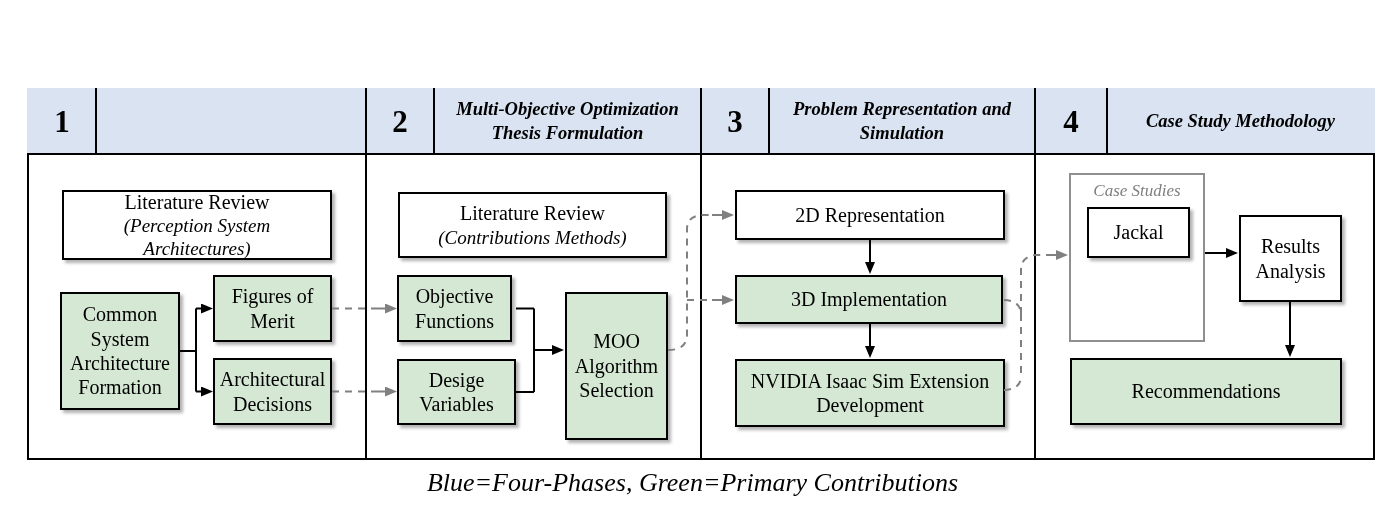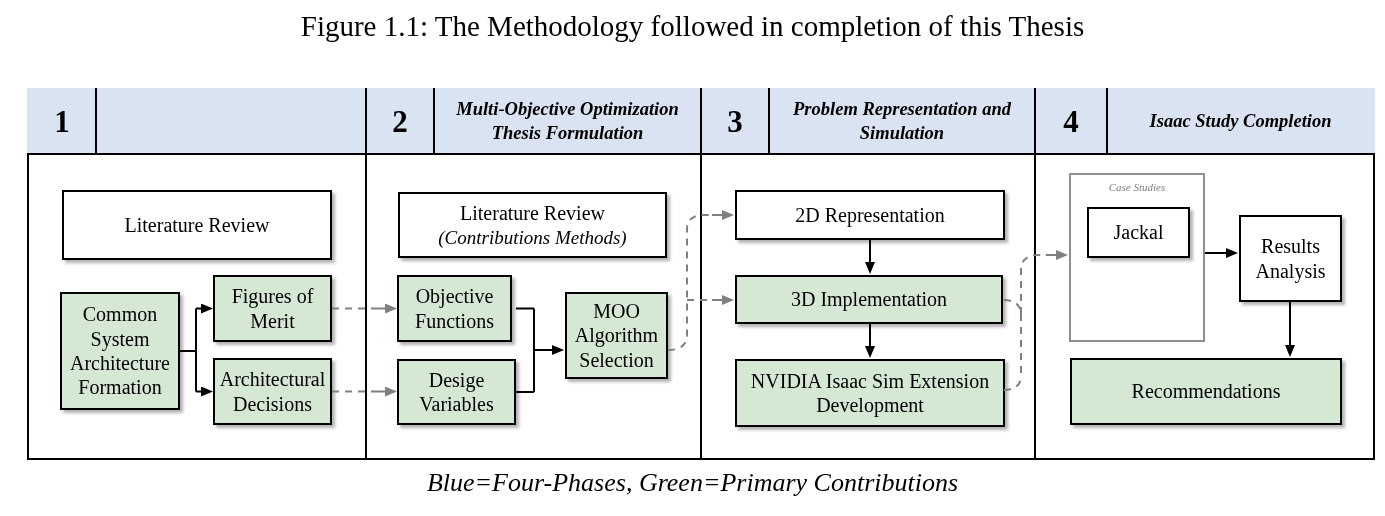--- a/index.html
+++ b/index.html
@@ -92,72 +92,72 @@
   .group-box {
     position: absolute;
     border: 2px solid #8f8f8f;
     background: #ffffff;
   }
   .group-label {
     position: absolute;
     left: 0; top: 6px; width: 100%;
     text-align: center;
     font-style: italic;
-    font-size: 11px;
+    font-size: 17px;
     color: #7f7f7f;
   }
 
   svg.connectors {
     position: absolute;
     left: 0; top: 0;
     width: 1385px; height: 516px;
     pointer-events: none;
   }
 </style>
 </head>
 <body>
 
 <div class="page">
 
-  <div class="figure-title">Figure 1.1: The Methodology followed in completion of this Thesis</div>
 
   <div class="tbl-outer"></div>
   <div class="hdr-bg"></div>
 
   <div class="vline-full" style="left:365px"></div>
   <div class="vline-full" style="left:700px"></div>
   <div class="vline-full" style="left:1034px"></div>
 
   <div class="vline-hdr" style="left:95px"></div>
   <div class="vline-hdr" style="left:433px"></div>
   <div class="vline-hdr" style="left:768px"></div>
   <div class="vline-hdr" style="left:1106px"></div>
 
   <div class="hdr-cell hdr-num" style="left:29px;width:66px">1</div>
   <div class="hdr-cell hdr-num" style="left:367px;width:66px">2</div>
   <div class="hdr-cell hdr-title" style="left:435px;width:265px">Multi-Objective Optimization Thesis Formulation</div>
   <div class="hdr-cell hdr-num" style="left:702px;width:66px">3</div>
   <div class="hdr-cell hdr-title" style="left:770px;width:264px">Problem Representation and Simulation</div>
   <div class="hdr-cell hdr-num" style="left:1036px;width:70px">4</div>
-  <div class="hdr-cell hdr-title" style="left:1108px;width:265px">Isaac Study Completion</div>
+  <div class="hdr-cell hdr-title" style="left:1108px;width:265px">Case Study Methodology</div>
 
   <div class="fbox" style="left:62px;top:190px;width:270px;height:70px">
     <div>Literature Review</div>
+    <div class="sub">(Perception System Architectures)</div>
   </div>
   <div class="fbox green" style="left:60px;top:292px;width:120px;height:118px">Common System Architecture Formation</div>
   <div class="fbox green" style="left:213px;top:358px;width:119px;height:67px">Architectural Decisions</div>
   <div class="fbox green" style="left:213px;top:275px;width:119px;height:67px">Figures of Merit</div>
 
   <div class="fbox" style="left:398px;top:192px;width:269px;height:66px">
     <div>Literature Review</div>
     <div class="sub">(Contributions Methods)</div>
   </div>
   <div class="fbox green" style="left:397px;top:275px;width:115px;height:67px">Objective Functions</div>
   <div class="fbox green" style="left:397px;top:359px;width:119px;height:66px">Desige Variables</div>
-  <div class="fbox green" style="left:565px;top:292px;width:103px;height:87px">MOO Algorithm Selection</div>
+  <div class="fbox green" style="left:565px;top:292px;width:103px;height:148px">MOO Algorithm Selection</div>
 
   <div class="fbox" style="left:735px;top:190px;width:270px;height:50px">2D Representation</div>
   <div class="fbox green" style="left:735px;top:275px;width:268px;height:49px">3D Implementation</div>
   <div class="fbox green" style="left:735px;top:359px;width:270px;height:68px">NVIDIA Isaac Sim Extension Development</div>
 
   <div class="group-box" style="left:1069px;top:173px;width:136px;height:169px">
     <div class="group-label">Case Studies</div>
   </div>
   <div class="fbox" style="left:1087px;top:207px;width:103px;height:51px">Jackal</div>
   <div class="fbox green" style="left:1070px;top:358px;width:272px;height:67px">Recommendations</div>

